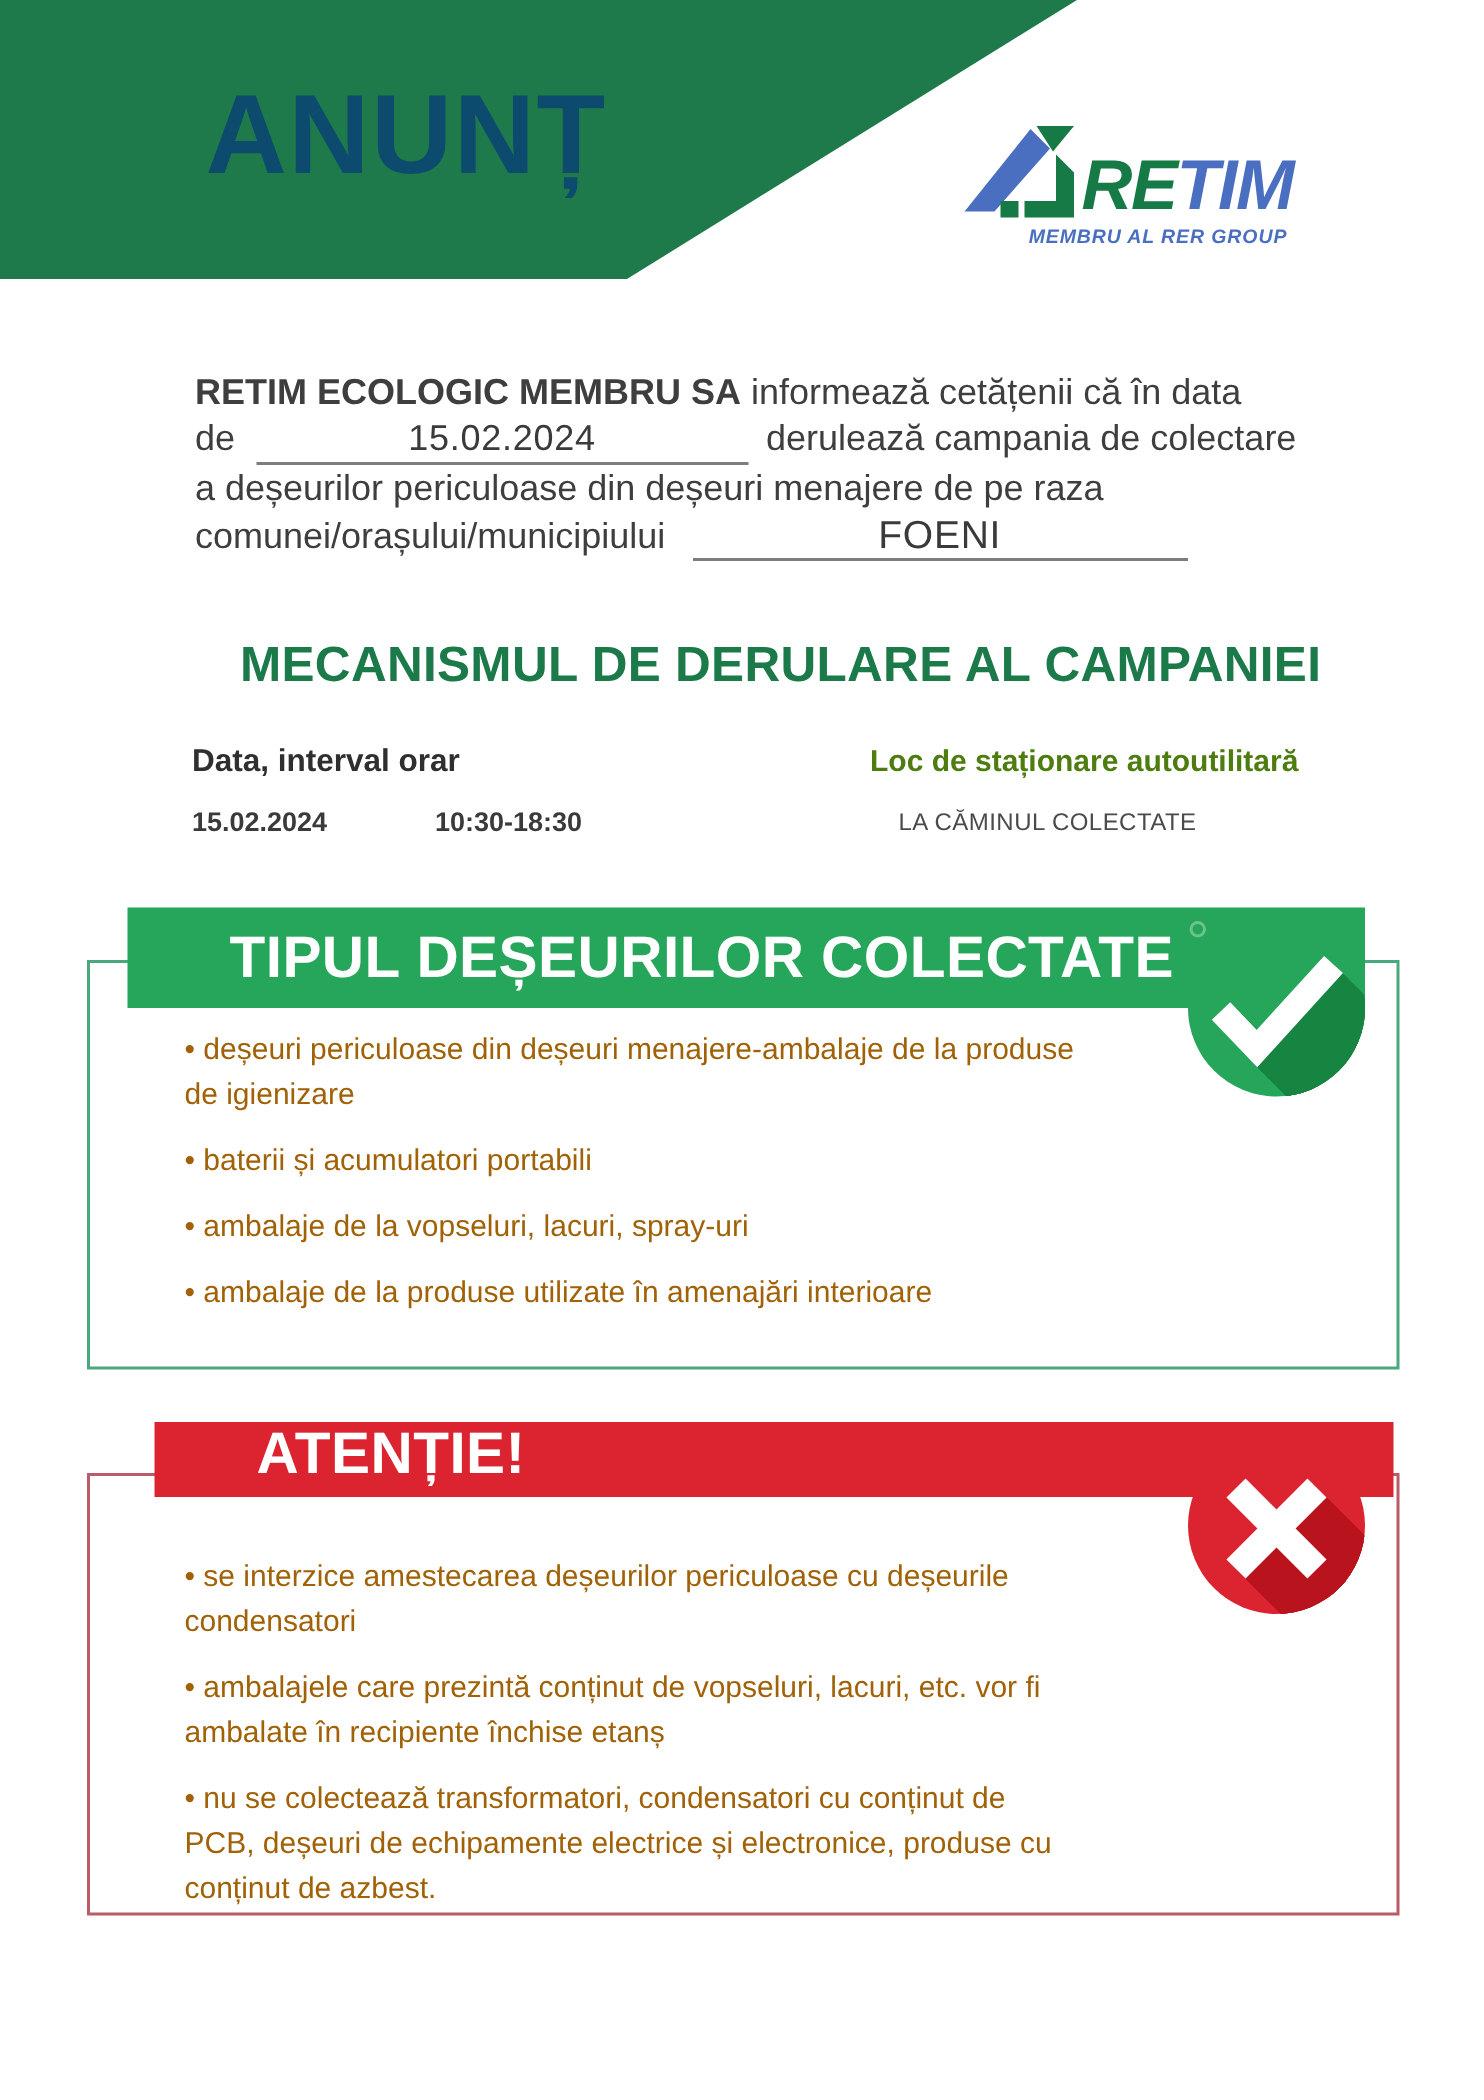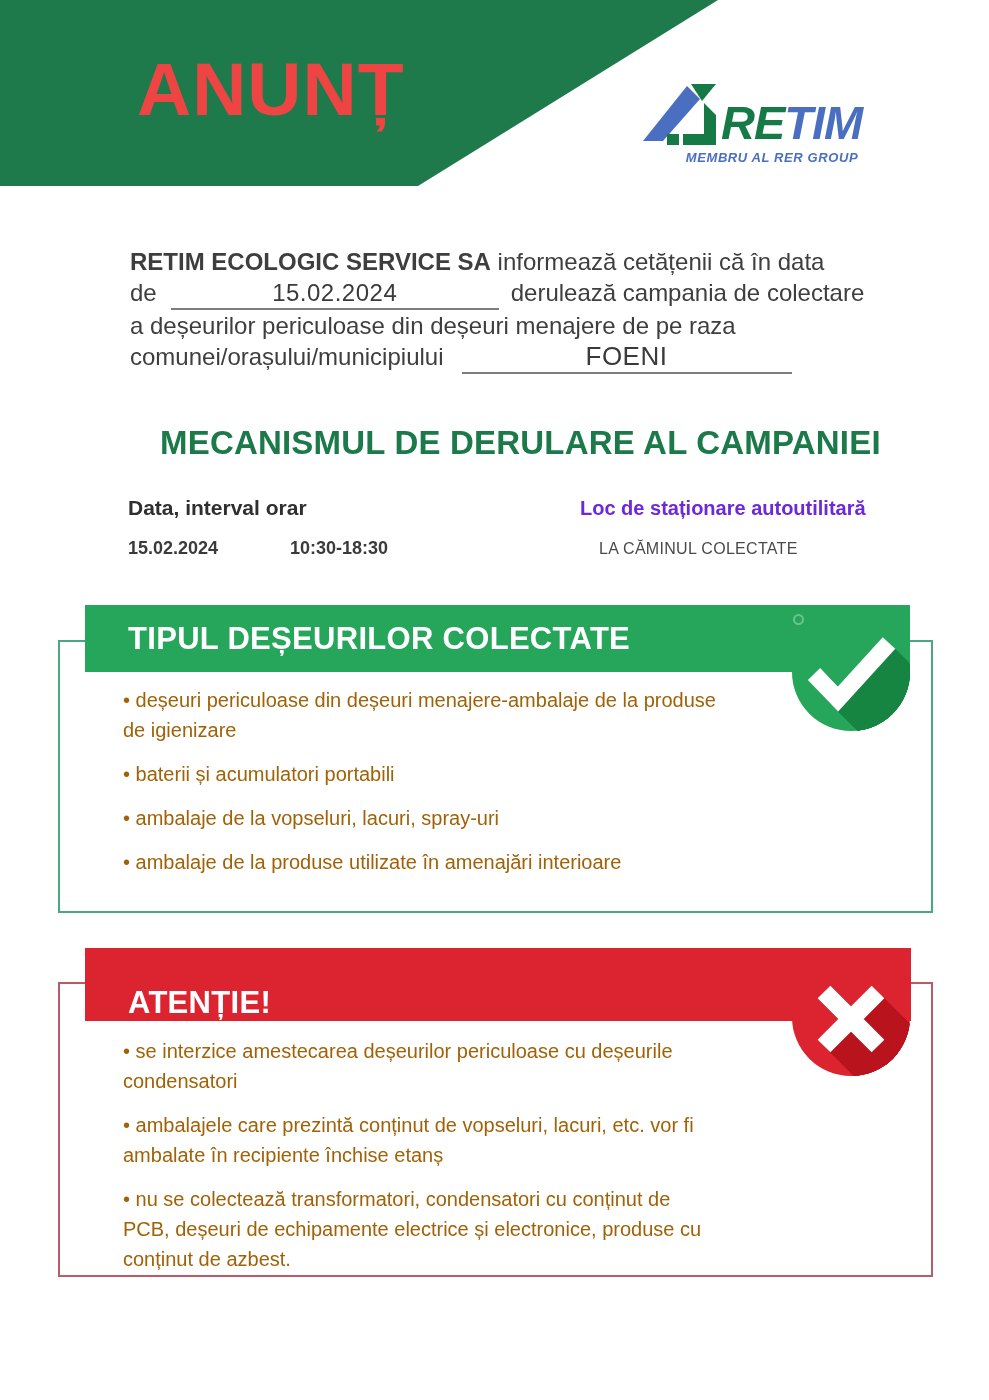--- a/index.html
+++ b/index.html
@@ -17,21 +17,21 @@
     --logo-blue:#4a6fc0;
   }
   *{margin:0;padding:0;box-sizing:border-box;}
   html,body{background:#ffffff;}
   body{font-family:"Liberation Sans", sans-serif;}
   .page{position:relative;width:989px;height:1400px;background:#fff;overflow:hidden;}
 
   
   .header-shape{position:absolute;left:0;top:0;}
   .anunt-title{position:absolute;left:137px;top:50px;font-size:75px;line-height:1.05;
-    font-weight:700;color:#ef4444;letter-spacing:1px;}
+    font-weight:700;color:#0c4a6e;letter-spacing:1px;}
   .logo{position:absolute;left:641px;top:84px;display:flex;flex-direction:column;}
   .logo-row{display:flex;align-items:flex-end;}
   .logo-mark{width:76px;height:62px;margin-right:4px;}
   .logo-text{font-size:47px;line-height:0.95;font-weight:700;font-style:italic;letter-spacing:-1px;}
   .logo-re{color:var(--logo-green);}
   .logo-tim{color:var(--logo-blue);}
   .logo-tagline{font-size:13px;font-weight:700;font-style:italic;color:var(--logo-blue);
     letter-spacing:0.6px;margin-top:4px;align-self:flex-end;margin-right:4px;}
 
   
@@ -42,36 +42,36 @@
     font-size:24px;color:#3a3a3a;letter-spacing:0.5px;}
   .fill-date{width:328px;margin-left:14px;margin-right:12px;}
   .fill-loc{width:330px;margin-left:18px;font-size:26px;}
 
   
   .main-heading{position:absolute;left:129px;top:424px;font-size:33px;font-weight:800;
     color:var(--heading-green);letter-spacing:0.2px;margin-left:31px;}
 
   
   .sch-h1{position:absolute;left:128px;top:496px;font-size:21px;font-weight:700;color:#2f2f2f;}
-  .sch-h2{position:absolute;left:580px;top:497px;font-size:20px;font-weight:700;color:#6d28d9;}
+  .sch-h2{position:absolute;left:580px;top:497px;font-size:20px;font-weight:700;color:#4d7c0f;}
   .sch-date{position:absolute;left:128px;top:538px;font-size:18px;font-weight:700;color:#3a3a3a;}
   .sch-hours{position:absolute;left:262px;top:538px;font-size:18px;font-weight:700;color:#3a3a3a;margin-left:28px;}
   .sch-loc{position:absolute;left:599px;top:540px;font-size:16px;color:#4a4a4a;letter-spacing:0.3px;}
 
   
   .outline-box{position:absolute;background:#fff;}
   .box-green{left:58px;top:640px;width:875px;height:273px;border:2px solid var(--box-green-border);}
   .box-red{left:58px;top:982px;width:875px;height:295px;border:2px solid var(--box-red-border);}
 
   .banner{position:absolute;color:#fff;font-weight:800;}
-  .banner .banner-title{font-size:31px;letter-spacing:0.3px;padding-left:43px;}
+  .banner .banner-title{font-size:39px;letter-spacing:0.3px;padding-left:68px;}
   .banner-green{left:85px;top:605px;width:825px;height:67px;background:var(--accent-green);
     display:flex;align-items:center;}
-  .banner-red{left:85px;top:948px;width:826px;height:73px;background:var(--accent-red);
-    display:flex;align-items:flex-end;}
+  .banner-red{left:103px;top:948px;width:826px;height:50px;background:var(--accent-red);
+    display:flex;align-items:flex-start;}
   .deco-ring{position:absolute;left:708px;top:9px;width:11px;height:11px;border-radius:50%;
     border:2px solid rgba(255,255,255,0.32);}
 
   .badge{position:absolute;width:120px;height:122px;}
   .badge-check{left:791px;top:611px;}
   .badge-x{left:791px;top:956px;}
 
   .bullet-list{position:absolute;list-style:none;font-size:20px;line-height:30px;color:#a16207;}
   .list-green{left:123px;top:685px;width:740px;}
   .list-red{left:123px;top:1036px;width:740px;}
@@ -97,21 +97,21 @@
         <polygon points="50,0 75,0 61,17" fill="var(--logo-green)"></polygon>
         <polygon points="63,19 75,31 75,61 42,61 42,50 63,50" fill="var(--logo-green)"></polygon>
         <polygon points="26,50 38,50 38,61 26,61" fill="var(--logo-green)"></polygon>
       </svg>
       <div class="logo-text"><span class="logo-re">RE</span><span class="logo-tim">TIM</span></div>
     </div>
     <div class="logo-tagline">MEMBRU AL RER GROUP</div>
   </div>
 
   <p class="intro">
-    <span class="line"><span class="bold">RETIM ECOLOGIC SERVICE SA</span><span> informează cetățenii că în data</span></span>
+    <span class="line"><span class="bold">RETIM ECOLOGIC MEMBRU SA</span><span> informează cetățenii că în data</span></span>
     <span class="line"><span>de</span><span class="fill fill-date">15.02.2024</span><span>derulează campania de colectare</span></span>
     <span class="line">a deșeurilor periculoase din deșeuri menajere de pe raza</span>
     <span class="line"><span>comunei/orașului/municipiului</span><span class="fill fill-loc">FOENI</span></span>
   </p>
 
   <h2 class="main-heading">MECANISMUL DE DERULARE AL CAMPANIEI</h2>
 
   <div class="sch-h1">Data, interval orar</div>
   <div class="sch-h2">Loc de staționare autoutilitară</div>
   <div class="sch-date">15.02.2024</div>

